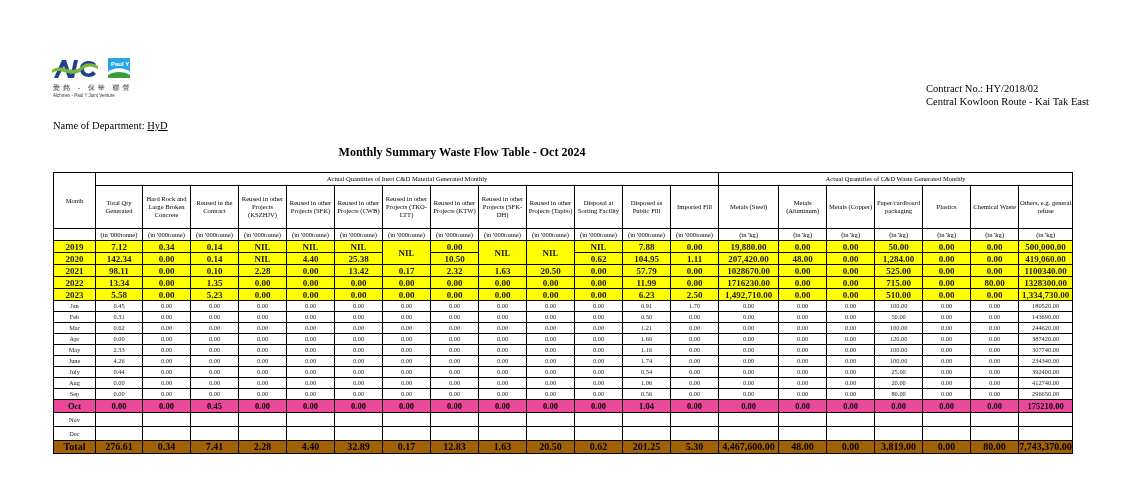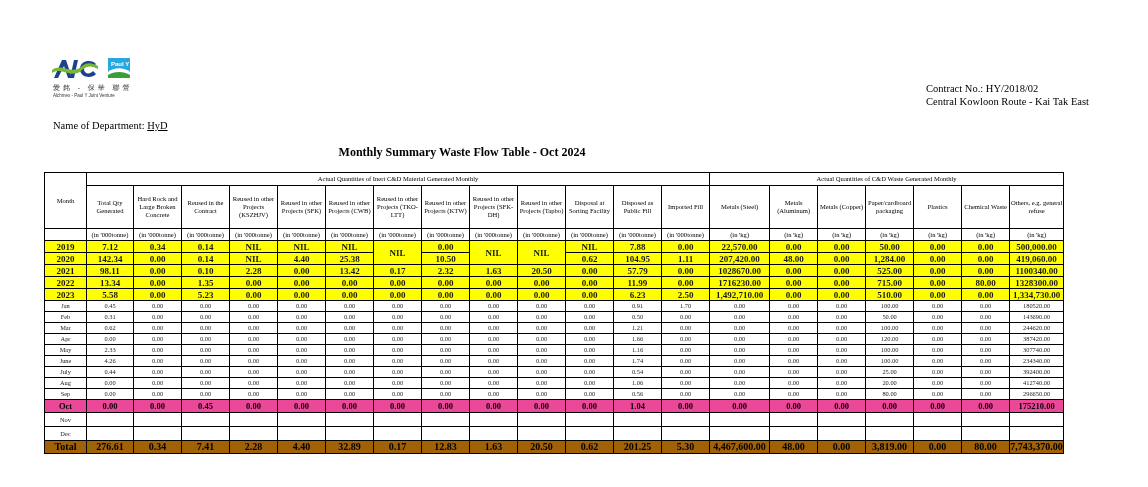--- a/index.html
+++ b/index.html
@@ -5,21 +5,21 @@
   html, body { margin:0; padding:0; background:#ffffff; }
   body { width:1148px; height:487px; position:relative; overflow:hidden;
          font-family:"Liberation Serif", "DejaVu Serif", serif; color:#000; }
   .logo { position:absolute; left:52px; top:56px; width:80px; height:46px; }
   .logo-cn { position:absolute; left:53px; top:83px; font-size:7px; letter-spacing:3px; color:#333; }
   .logo-en { position:absolute; left:53px; top:93px; font-size:4.5px; color:#333; font-family:"Liberation Sans", sans-serif; }
   .contract { position:absolute; right:59px; top:82px; text-align:left; font-size:10.5px; line-height:13px; }
   .dept { position:absolute; left:53px; top:120px; font-size:10.5px; }
   .dept u { text-decoration:underline;font-family:Liberation Serif, serif; }
   .title { position:absolute; left:0; width:924px; top:145px; text-align:center; font-weight:bold; font-size:12px; }
-  table { position:absolute; left:44px; top:172px; width:927px; border-collapse:collapse; table-layout:fixed;font-family:Liberation Serif, serif; }
+  table { position:absolute; left:53px; top:172px; width:927px; border-collapse:collapse; table-layout:fixed;font-family:Liberation Serif, serif; }
   td { border:1px solid #000; text-align:center; vertical-align:middle; padding:0; font-size:6.6px; line-height:8px; }
   tr.grp td { height:12px; }
   tr.hdr td { height:42px; }
   tr.unit td { height:11px; }
   tr.yr td { height:11px; background:#ffff00; font-weight:bold; font-size:9px; color:#1a1a1a; border:1.5px solid #000; }
   tr.mo td { height:10px; font-size:6.4px; color:#222; border:1.5px solid #000; }
   tr.cur td { height:12px; background:#ec4899; font-weight:bold; font-size:8.5px; border:1.5px solid #000; }
   tr.empty td { height:13px; font-size:6.4px; color:#222; border:1.5px solid #000; }
   tr.tot td { height:12px; background:#a16207; font-weight:bold; font-size:10px; border:1.5px solid #000; }
   .month-head { border:1.5px solid #000; }
@@ -137,21 +137,21 @@
         <td>NIL</td>
         <td>NIL</td>
         <td>NIL</td>
         <td rowspan="2">NIL</td>
         <td>0.00</td>
         <td rowspan="2">NIL</td>
         <td rowspan="2">NIL</td>
         <td>NIL</td>
         <td>7.88</td>
         <td>0.00</td>
-        <td>22,570.00</td>
+        <td>19,880.00</td>
         <td>0.00</td>
         <td>0.00</td>
         <td>50.00</td>
         <td>0.00</td>
         <td>0.00</td>
         <td>500,000.00</td>
       </tr>
       <tr class="yr">
         <td>2020</td>
         <td>142.34</td>

